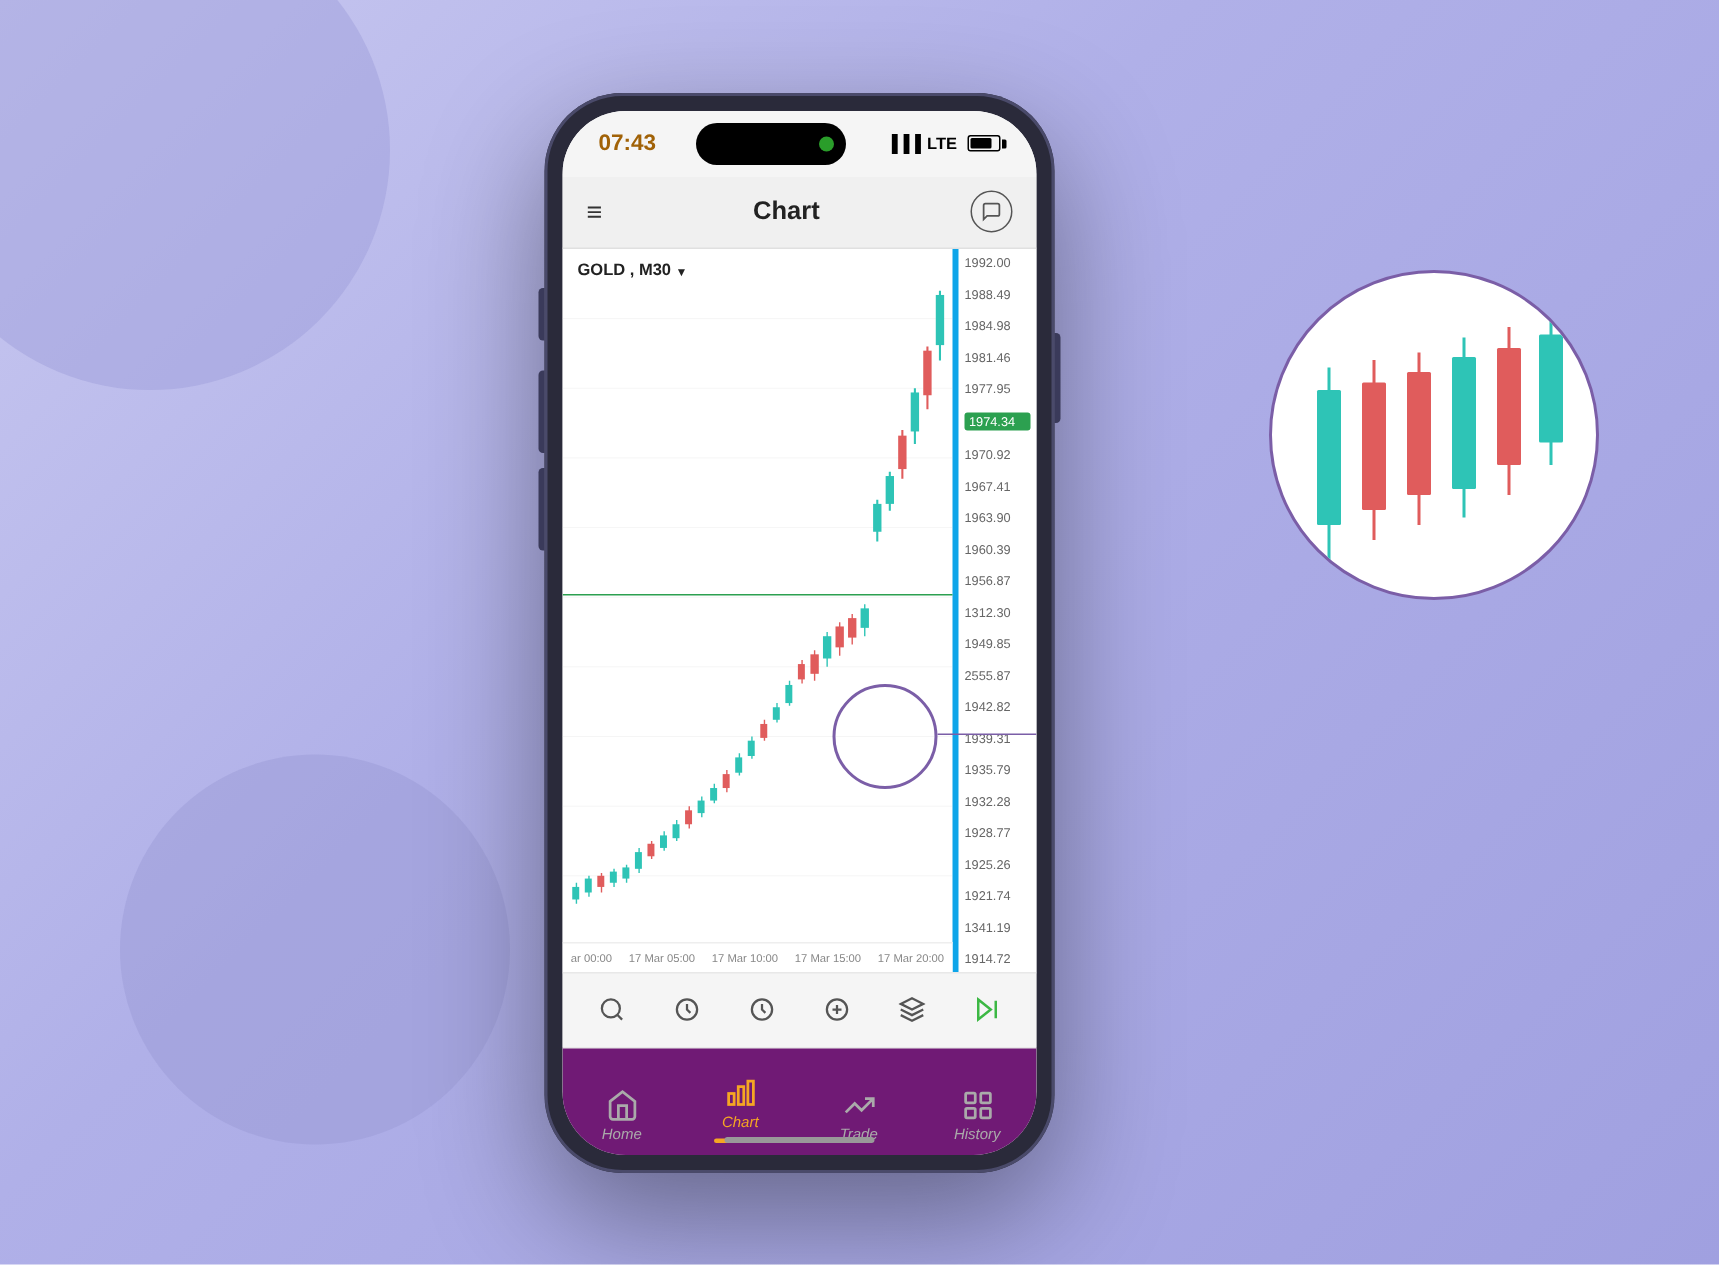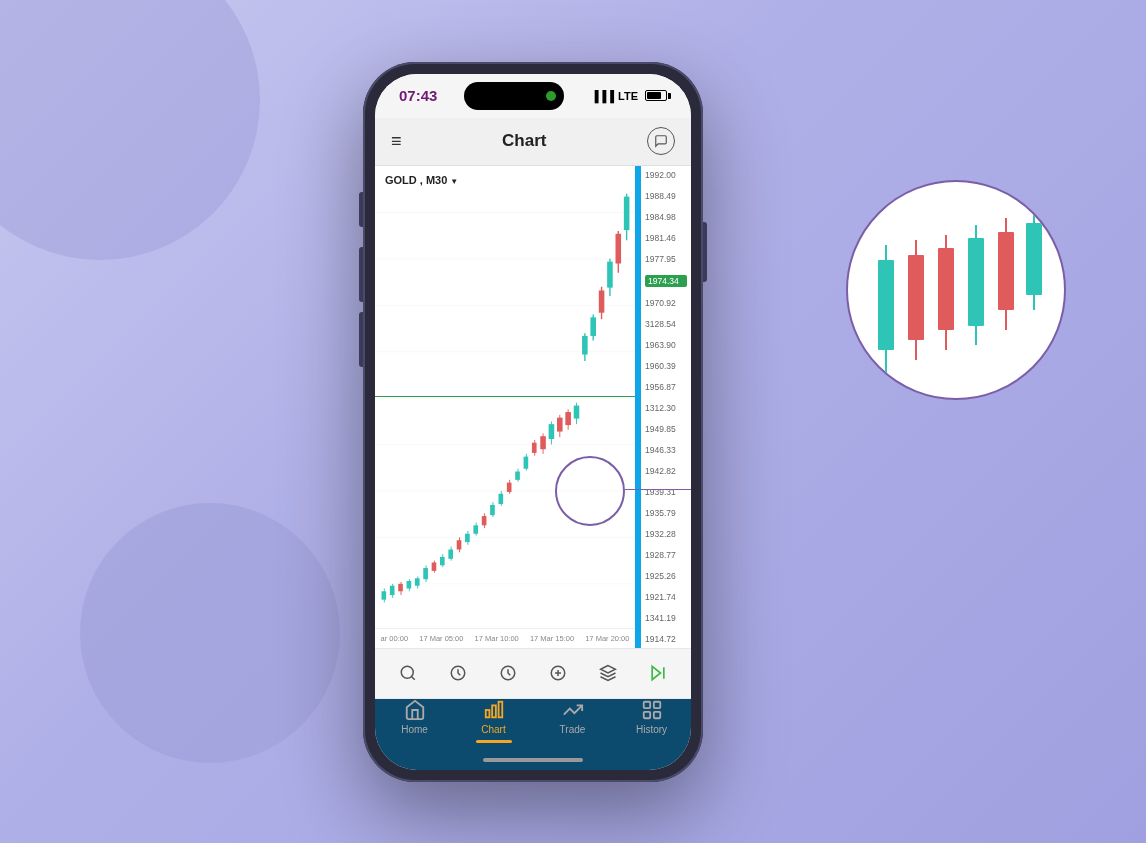--- a/index.html
+++ b/index.html
@@ -66,21 +66,21 @@
       height: 44px;
       display: flex;
       align-items: center;
       justify-content: space-between;
       padding: 0 24px;
       flex-shrink: 0;
     }
     .status-time {
       font-size: 15px;
       font-weight: 700;
-      color: #701a75;
+      color: #a16207;
     }
     .status-notch {
       width: 100px;
       height: 28px;
       background: #000;
       border-radius: 20px;
       display: flex;
       align-items: center;
       justify-content: flex-end;
       padding-right: 8px;
@@ -191,21 +191,21 @@
       position: absolute;
       right: 0;
       top: 0;
       bottom: 0;
       width: 56px;
       background: #fff;
       display: flex;
       flex-direction: column;
       justify-content: space-between;
       padding: 4px 4px;
-      border-left: 6px solid #0ea5e9;
+      border-left: 4px solid #0ea5e9;
     }
     .price-label {
       font-size: 8.5px;
       color: #666;
       text-align: left;
     }
     .price-label.active {
       background: #2ca050;
       color: #fff;
       padding: 1px 3px;
@@ -291,28 +291,29 @@
       color: #555;
       font-size: 16px;
     }
     .toolbar-icon.green {
       color: #3cb844;
       font-size: 18px;
     }
 
     
     .bottom-nav {
-      background: #0c4a6e;
+      background: #701a75;
       height: 72px;
       display: flex;
-      align-items: flex-start;
+      align-items: flex-end;
       justify-content: space-around;
       flex-shrink: 0;
       border-top: 1px solid #e8e8e8;
       padding-bottom: 8px;
+      font-style: italic;
     }
     .nav-item {
       display: flex;
       flex-direction: column;
       align-items: center;
       gap: 3px;
       cursor: pointer;
       min-width: 60px;
     }
     .nav-label {
@@ -528,27 +529,27 @@
       <div class="annotation-line"></div>
 
       <div class="price-scale">
         <span class="price-label">1992.00</span>
         <span class="price-label">1988.49</span>
         <span class="price-label">1984.98</span>
         <span class="price-label">1981.46</span>
         <span class="price-label">1977.95</span>
         <span class="price-label active">1974.34</span>
         <span class="price-label">1970.92</span>
-        <span class="price-label">3128.54</span>
+        <span class="price-label">1967.41</span>
         <span class="price-label">1963.90</span>
         <span class="price-label">1960.39</span>
         <span class="price-label">1956.87</span>
         <span class="price-label">1312.30</span>
         <span class="price-label">1949.85</span>
-        <span class="price-label">1946.33</span>
+        <span class="price-label">2555.87</span>
         <span class="price-label">1942.82</span>
         <span class="price-label">1939.31</span>
         <span class="price-label">1935.79</span>
         <span class="price-label">1932.28</span>
         <span class="price-label">1928.77</span>
         <span class="price-label">1925.26</span>
         <span class="price-label">1921.74</span>
         <span class="price-label">1341.19</span>
         <span class="price-label">1914.72</span>
       </div>

